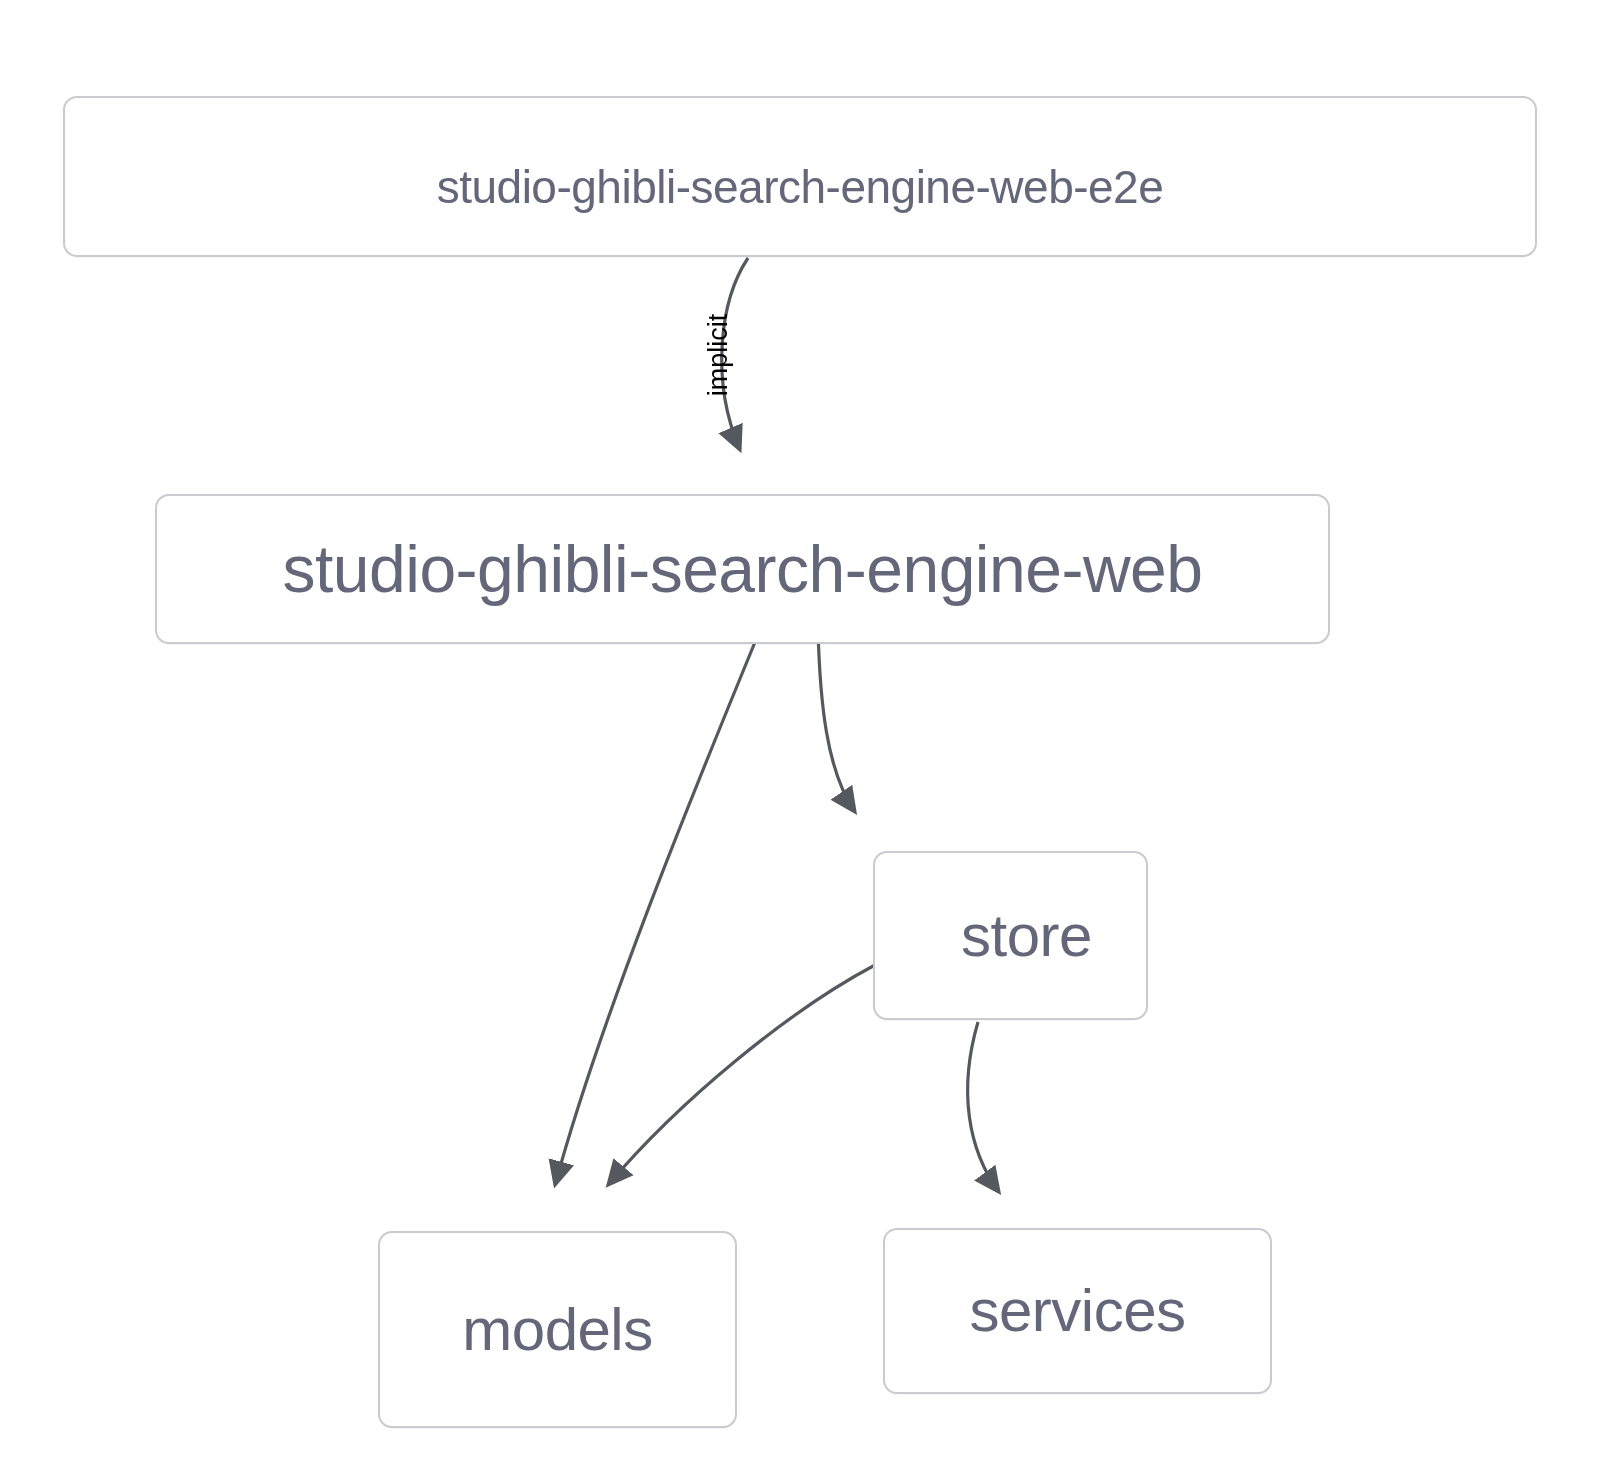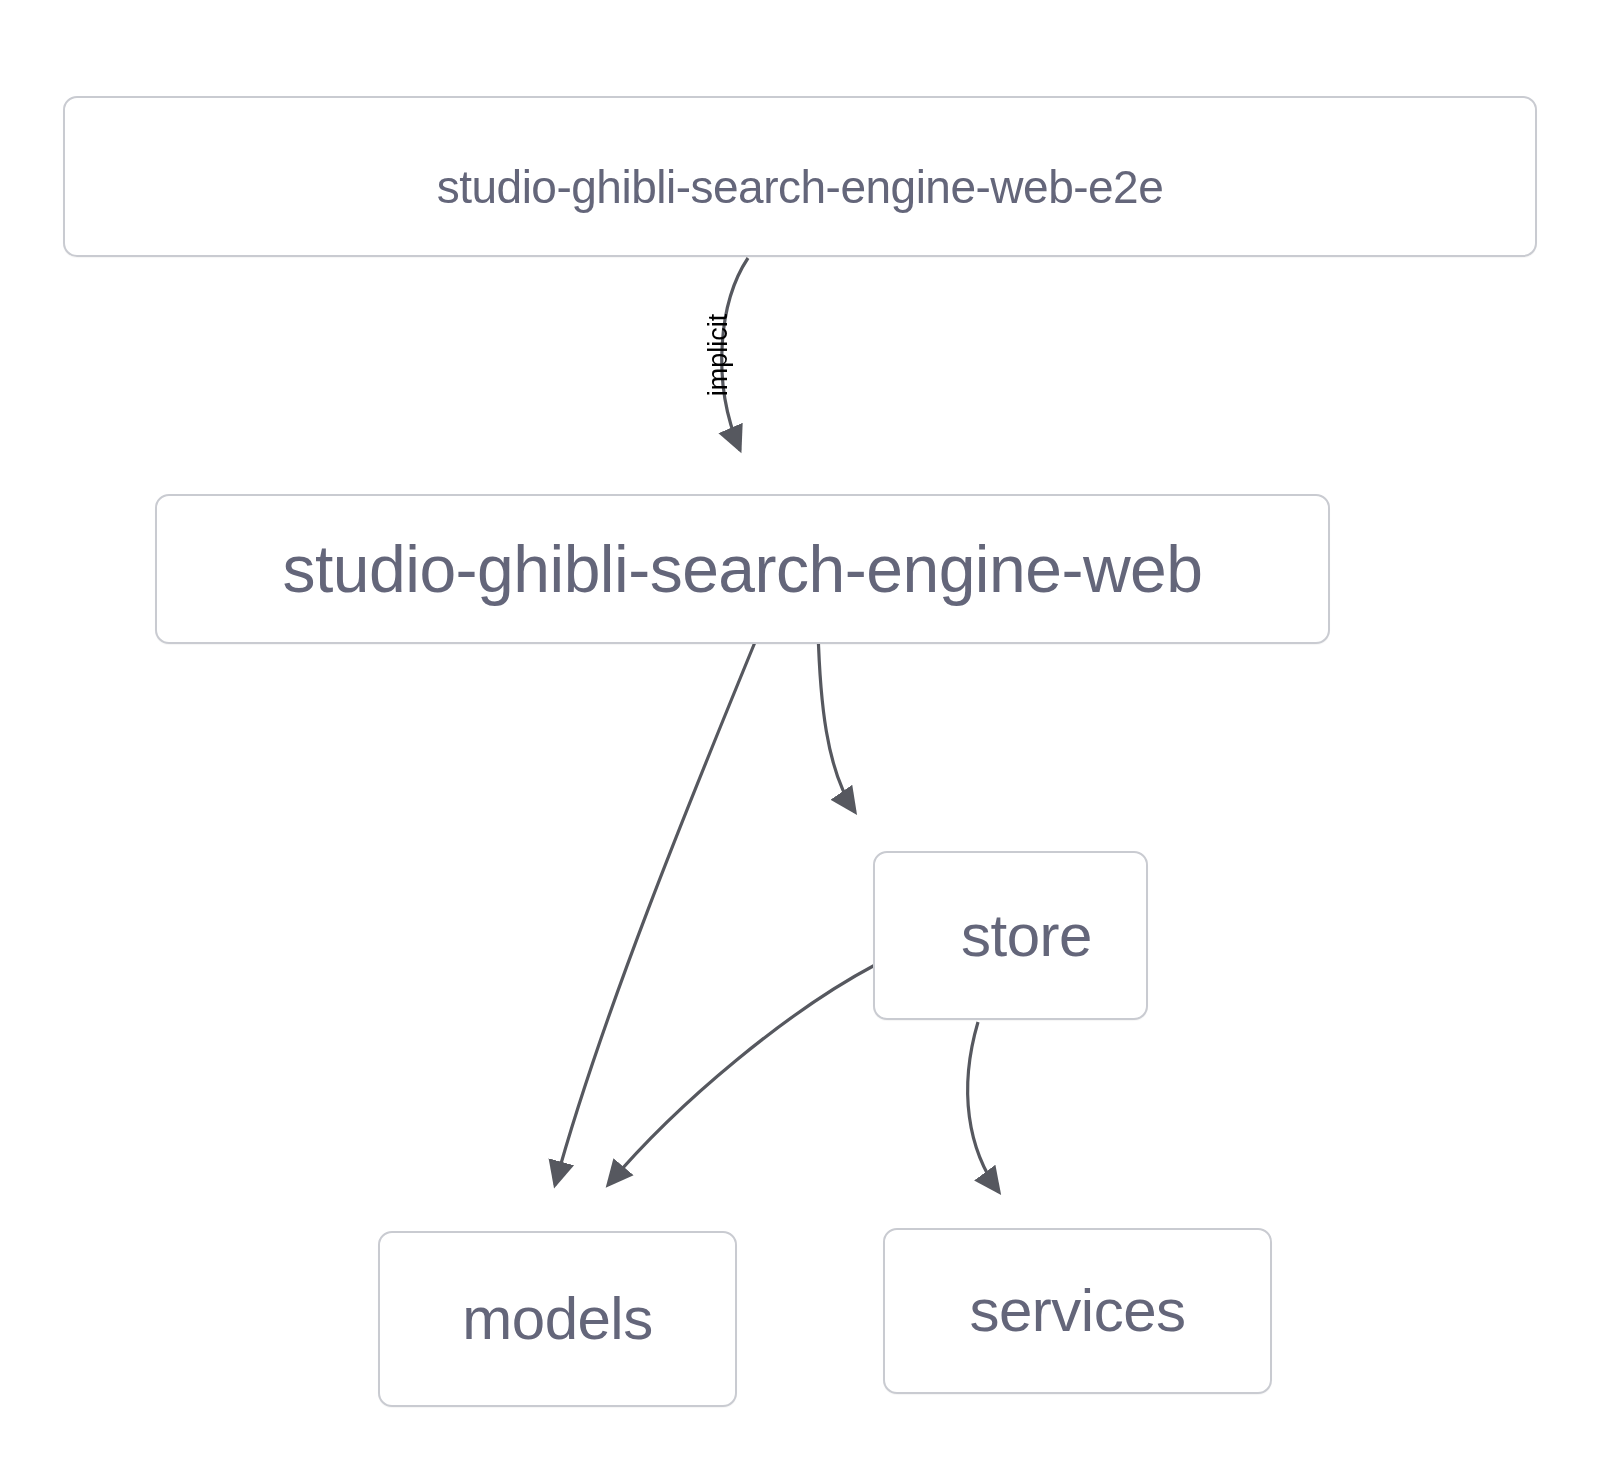--- a/index.html
+++ b/index.html
@@ -88,21 +88,21 @@
   </div>
 
   <div class="node-box node-lg" style="left:155px; top:494px; width:1175px; height:150px;">
     <span class="node-label">studio-ghibli-search-engine-web</span>
   </div>
 
   <div class="node-box node-md" style="left:873px; top:851px; width:275px; height:169px;padding-left:32px;">
     <span class="node-label">store</span>
   </div>
 
-  <div class="node-box node-md" style="left:378px; top:1231px; width:359px; height:176px;">
+  <div class="node-box node-md" style="left:378px; top:1231px; width:359px; height:197px;">
     <span class="node-label">models</span>
   </div>
 
   <div class="node-box node-md" style="left:883px; top:1228px; width:389px; height:166px;">
     <span class="node-label">services</span>
   </div>
 
   <div class="edge-label" style="left:718px; top:355px;">implicit</div>
 
 </div>

